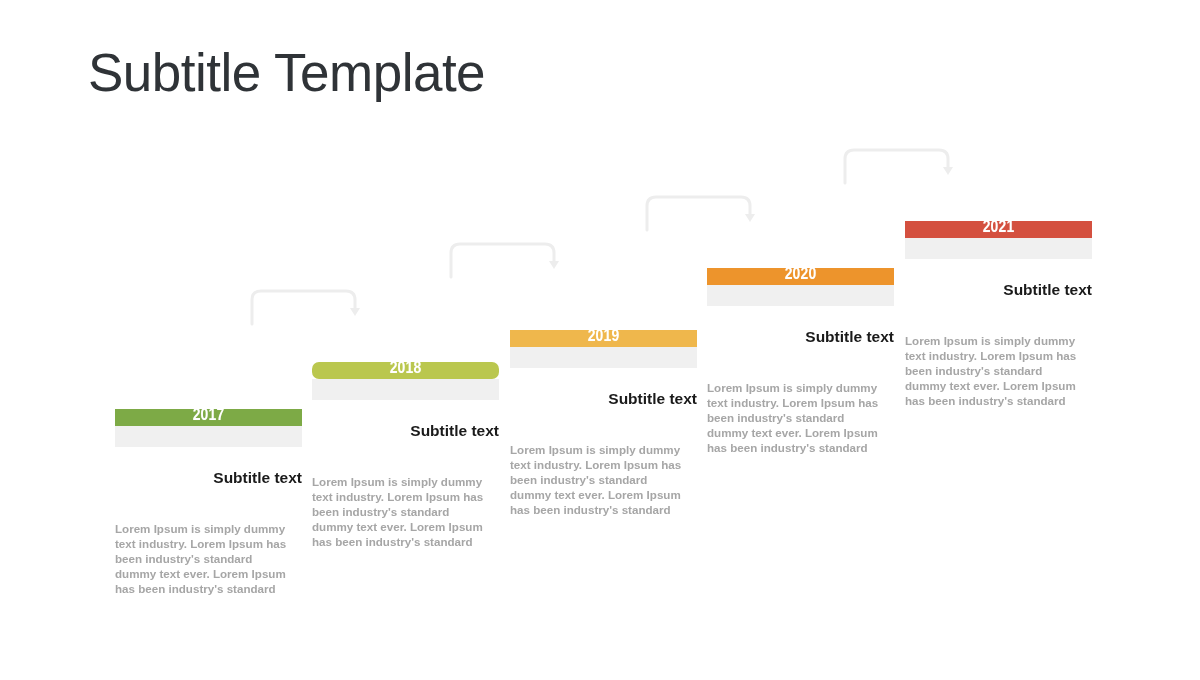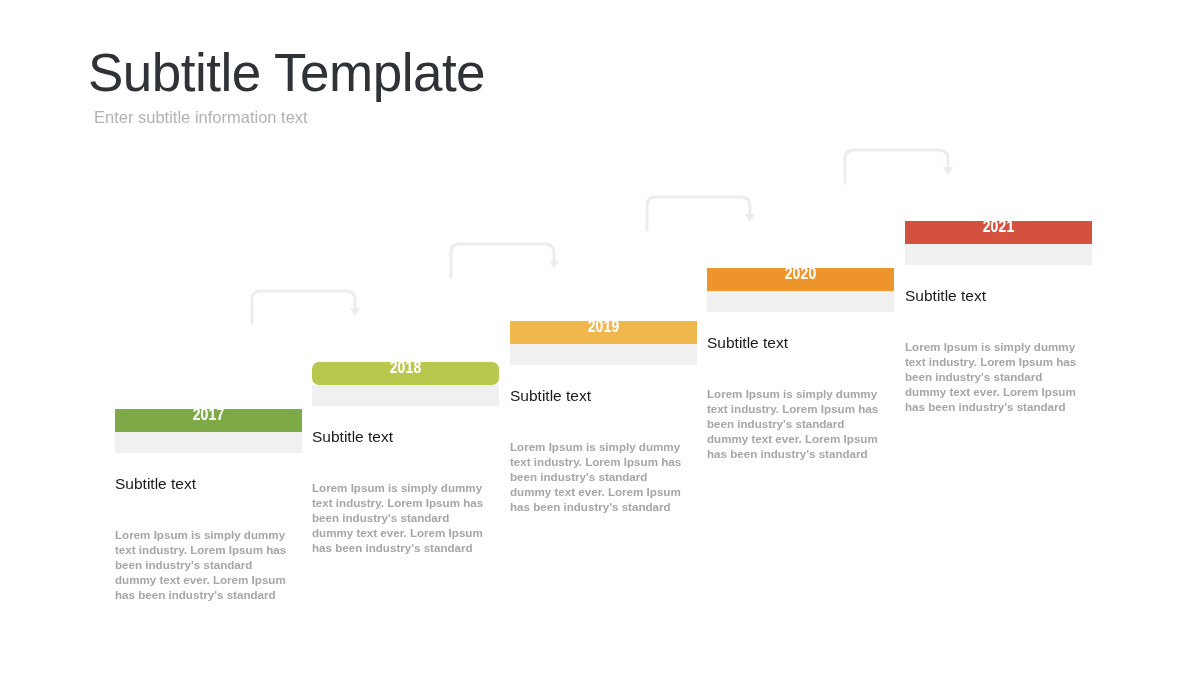--- a/index.html
+++ b/index.html
@@ -61,21 +61,21 @@
     overflow: visible;
   }
 
   
   .tl-card {
     position: absolute;
     width: 187px;
   }
   .tl-bar {
     position: relative;
-    height: 23px;
+    height: 17px;
     width: 100%;
   }
   .tl-year {
     position: absolute;
     left: 0;
     right: 0;
     top: -4px;
     text-align: center;
     font-size: 17px;
     font-weight: 700;
@@ -85,43 +85,42 @@
     transform: scaleX(0.82);
     text-shadow: 0 0 1px rgba(255,255,255,0.35);
   }
   .tl-block {
     height: 21px;
     width: 100%;
     background: #f0f0f0;
   }
   .tl-subtitle {
     margin-top: 22px;
-    text-align: left;
+    text-align: right;
     font-size: 15.5px;
-    font-weight: 400;
+    font-weight: 700;
     color: #1a1a1a;
     line-height: 1.2;
   }
   .tl-body {
     margin-top: 33px;
     width: 172px;
     font-size: 11.6px;
     font-weight: 700;
     color: #a6a6a6;
     line-height: 15.2px;
     text-align: left;
   }
 </style>
 </head>
 <body>
 
 <div id="slide">
 
   <div id="page-title">Subtitle Template</div>
-  <div id="page-subtitle">Enter subtitle information text</div>
 
   <div id="connectors-layer">
       <div class="connector" style="left: 250px; top: 288px;">
         <svg viewBox="0 0 108 40">
           <path d="M2 36 L2 12 Q2 3 11 3 L96 3 Q105 3 105 12 L105 24" fill="none" stroke="#ededed" stroke-width="3" stroke-linecap="round"></path>
           <path d="M100 20 L105 28 L110 20 Z" fill="#ededed"></path>
         </svg>
       </div>
       <div class="connector" style="left: 449px; top: 241px;">
         <svg viewBox="0 0 108 40">
@@ -152,21 +151,21 @@
         <div class="tl-body">Lorem Ipsum is simply dummy text industry. Lorem Ipsum has been industry's standard dummy text ever. Lorem Ipsum has been industry's standard</div>
       </div>
       <div class="tl-card" style="left: 312px; top: 362px;">
         <div class="tl-bar" style="background: rgb(186, 199, 78); border-radius: 7px;">
           <div class="tl-year">2018</div>
         </div>
         <div class="tl-block" style="background: rgb(240, 240, 240);"></div>
         <div class="tl-subtitle">Subtitle text</div>
         <div class="tl-body">Lorem Ipsum is simply dummy text industry. Lorem Ipsum has been industry's standard dummy text ever. Lorem Ipsum has been industry's standard</div>
       </div>
-      <div class="tl-card" style="left: 510px; top: 321px;">
+      <div class="tl-card" style="left: 510px; top: 330px;">
         <div class="tl-bar" style="background: rgb(239, 183, 76);">
           <div class="tl-year">2019</div>
         </div>
         <div class="tl-block" style="background: rgb(240, 240, 240);"></div>
         <div class="tl-subtitle">Subtitle text</div>
         <div class="tl-body">Lorem Ipsum is simply dummy text industry. Lorem Ipsum has been industry's standard dummy text ever. Lorem Ipsum has been industry's standard</div>
       </div>
       <div class="tl-card" style="left: 707px; top: 268px;">
         <div class="tl-bar" style="background: rgb(237, 148, 44);">
           <div class="tl-year">2020</div>

